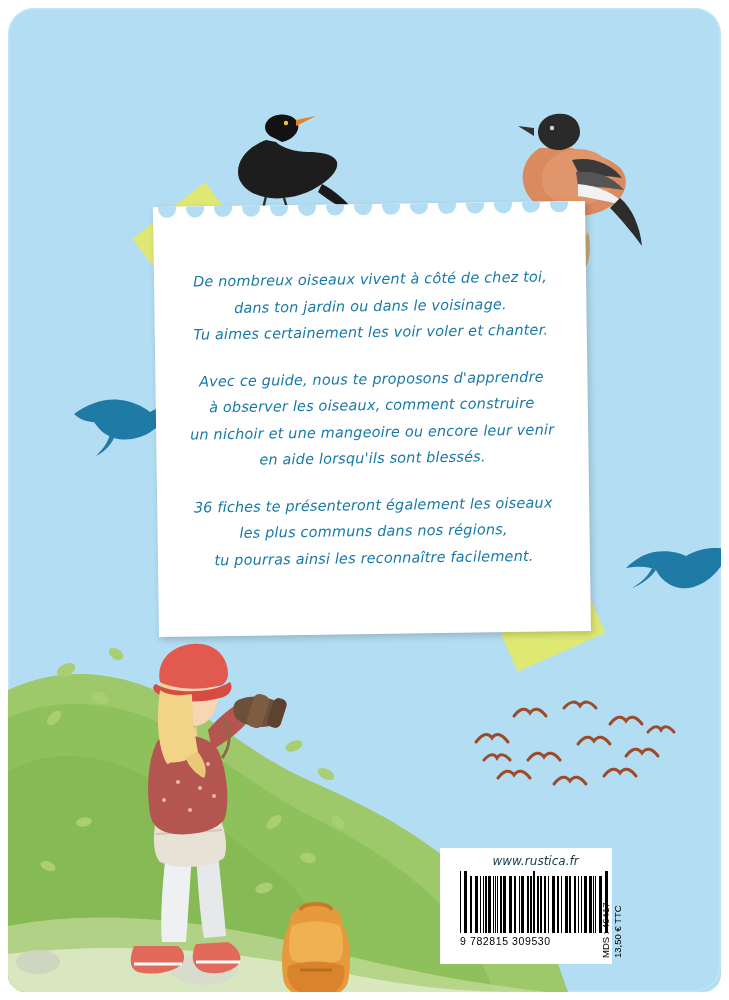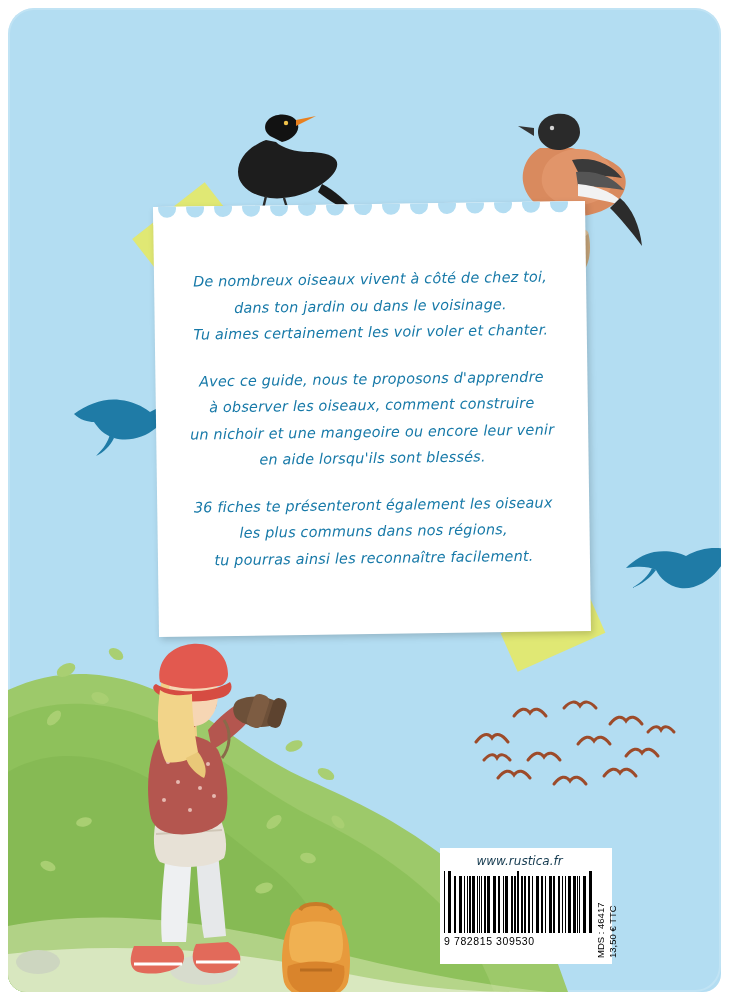--- a/index.html
+++ b/index.html
@@ -108,21 +108,21 @@
     left: 432px;
     top: 840px;
     width: 172px;
     height: 116px;
     background: #ffffff;
     display: flex;
     flex-direction: row;
   }
   .barcode-main {
     flex: 1;
-    padding: 6px 6px 4px 4px;
+    padding: 6px 6px 4px 20px;
     box-sizing: border-box;
   }
   .barcode-url {
     font-family: "DejaVu Sans", sans-serif;
     font-style: italic;
     font-size: 12px;
     color: #12384d;
     text-align: center;
     margin-bottom: 3px;
   }

